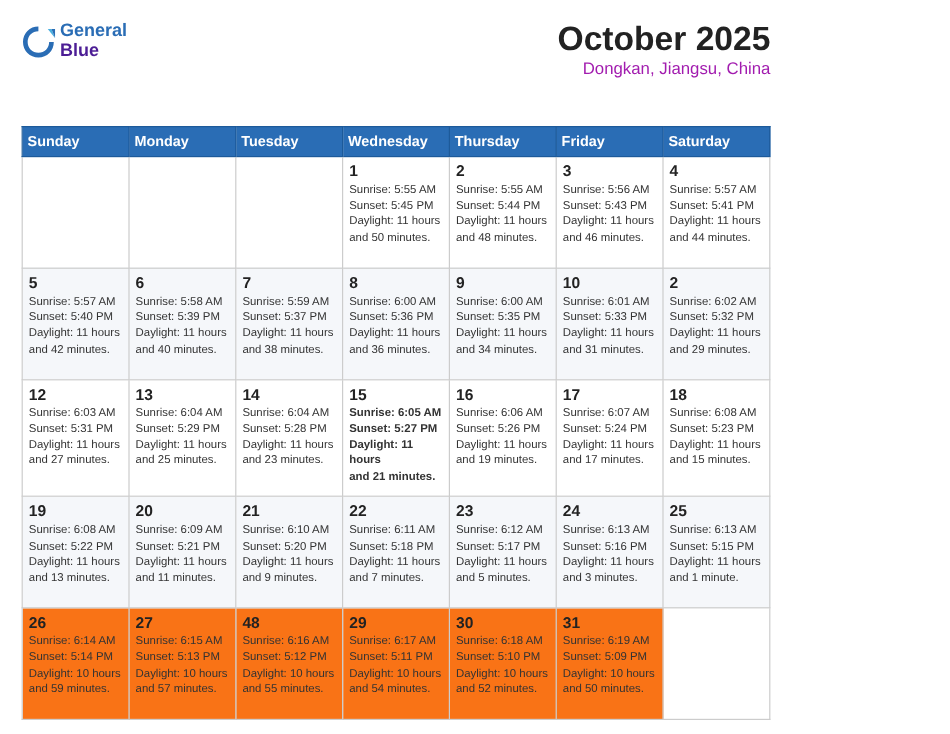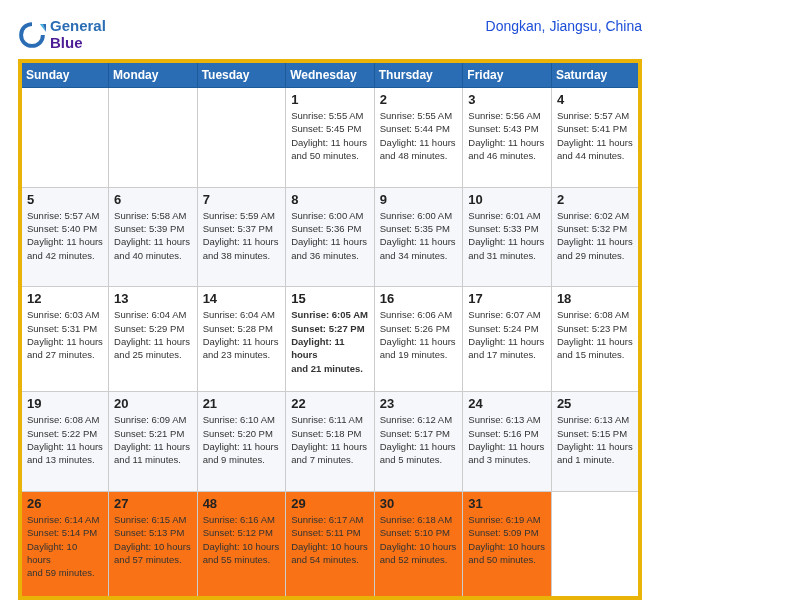--- a/index.html
+++ b/index.html
@@ -9,20 +9,21 @@
       width: 792px;
       height: 612px;
       overflow: hidden;
     }
     .page {
       width: 660px;
       height: 612px;
       padding: 18px 18px 12px 18px;
       display: flex;
       flex-direction: column;
+      gap: 32px;
     }
     .header {
       display: flex;
       align-items: flex-start;
       justify-content: space-between;
       margin-bottom: 8px;
     }
     .logo {
       display: flex;
       align-items: center;
@@ -46,25 +47,25 @@
     }
     .title-block h1 {
       font-size: 28px;
       font-weight: bold;
       color: #222;
       line-height: 1.1;
     }
     .title-block h2 {
       font-size: 14px;
       font-weight: normal;
-      color: #1d4ed8;
+      color: #a21caf;
     }
     .calendar {
       flex: 1;
-      border: 4px solid #eab308;
+      border: 1px solid #eab308;
       border-collapse: collapse;
       width: 100%;
       table-layout: fixed;
     }
     .calendar th {
       background: #2a6db5;
       color: #fff;
       font-size: 12px;
       font-weight: bold;
       padding: 5px 4px;
@@ -115,20 +116,21 @@
         <path d="M18 4 C10 4 4 10 4 18 C4 26 10 32 18 32 C26 32 32 26 32 18" fill="none" stroke="#2a6db5" stroke-width="5"></path>
         <polygon points="28,4 36,14 32,4" fill="#4ab0e0"></polygon>
         <polygon points="32,4 36,14 36,4" fill="#2a6db5"></polygon>
       </svg>
       <div class="logo-text">
         <div><span>General</span></div>
         <div><span style="color:#4c1d95;font-weight:bold;">Blue</span></div>
       </div>
     </div>
     <div class="title-block">
+      <h1>October 2025</h1>
       <h2>Dongkan, Jiangsu, China</h2>
     </div>
   </div>
 
   <table class="calendar">
     <thead>
       <tr>
         <th>Sunday</th>
         <th>Monday</th>
         <th>Tuesday</th>

